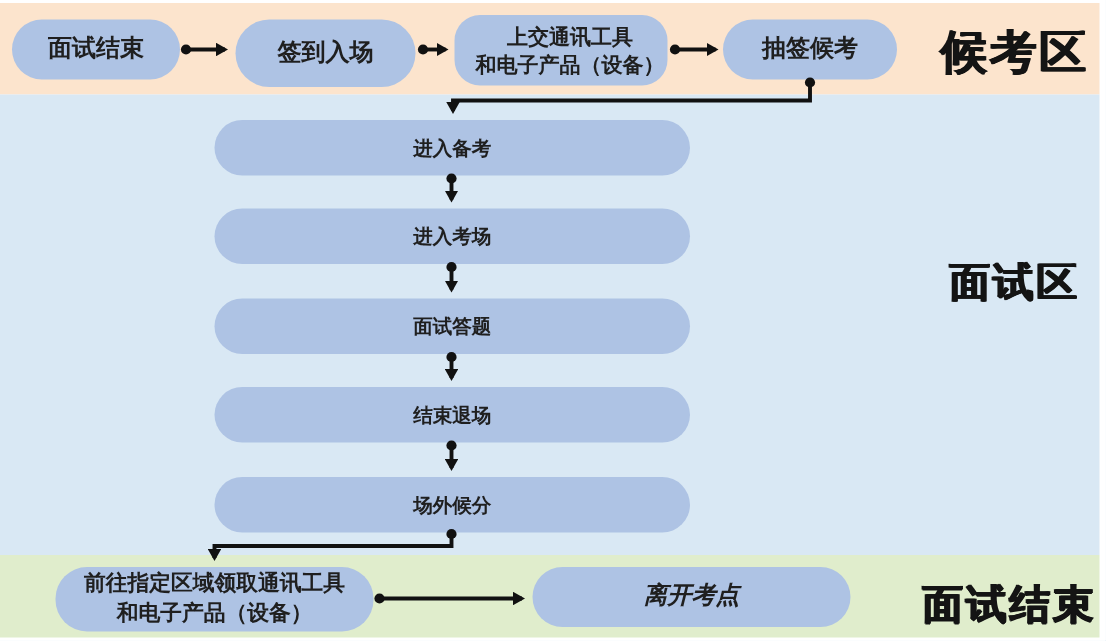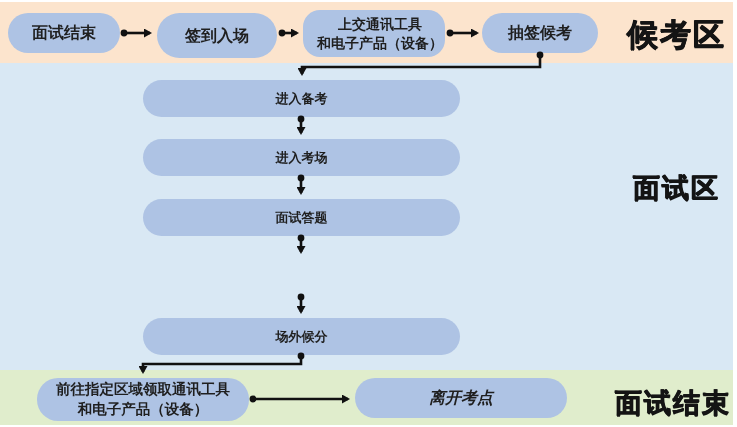--- a/index.html
+++ b/index.html
@@ -79,20 +79,21 @@
 
   <div class="node pill n-arrive">面试结束</div>
   <div class="node pill n-checkin">签到入场</div>
   <div class="node n-handin">上交通讯工具
 和电子产品（设备）</div>
   <div class="node pill n-draw">抽签候考</div>
 
   <div class="node pill n-wide n-prep">进入备考</div>
   <div class="node pill n-wide n-enterroom">进入考场</div>
   <div class="node pill n-wide n-answer">面试答题</div>
+  <div class="node pill n-wide n-exit">结束退场</div>
   <div class="node pill n-wide n-waitscore">场外候分</div>
 
   <div class="node n-collect">前往指定区域领取通讯工具
 和电子产品（设备）</div>
   <div class="node pill n-leave">离开考点</div>
 
   <svg class="flow-arrows" viewBox="0 0 737 427" xmlns="http://www.w3.org/2000/svg">
     <defs>
       <marker id="ah" markerWidth="9" markerHeight="9" refX="6" refY="4.5" orient="auto" markerUnits="userSpaceOnUse">
         <path class="ah" d="M0,0 L8,4.5 L0,9 Z"></path>

